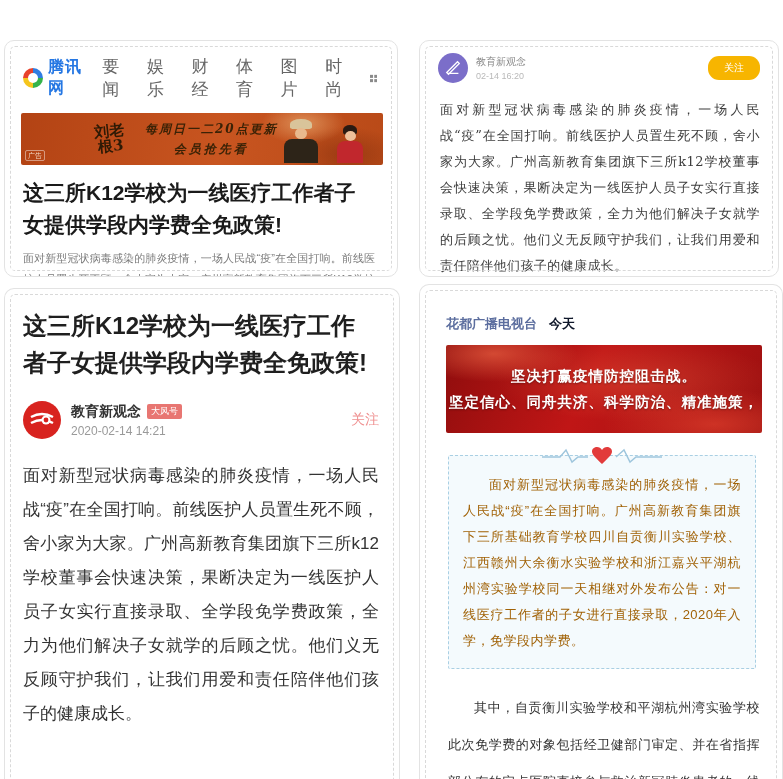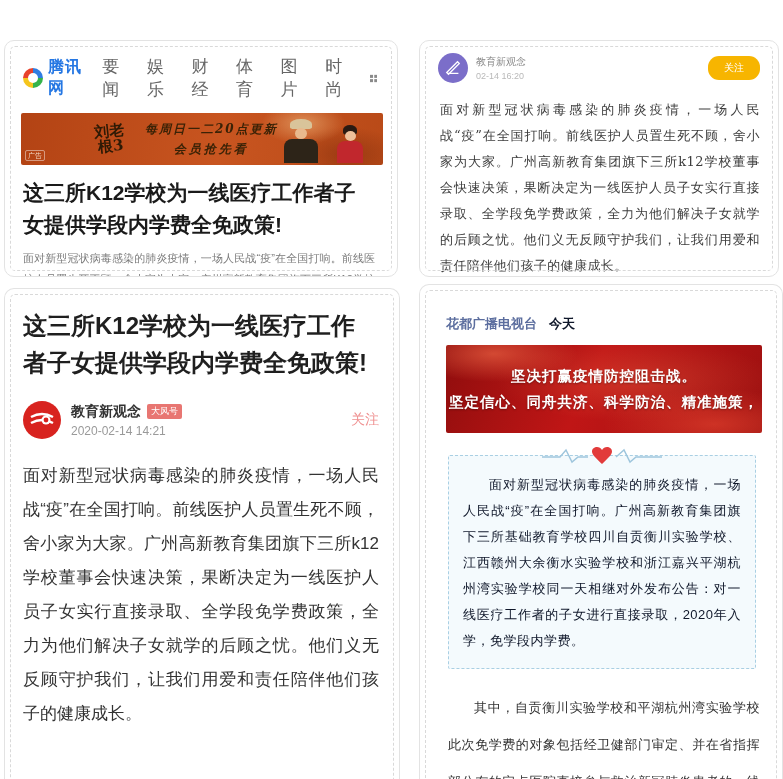--- a/index.html
+++ b/index.html
@@ -109,21 +109,21 @@
       radial-gradient(120px 40px at 15% 10%, rgba(255,120,80,.55), transparent 70%),
       radial-gradient(160px 50px at 85% 90%, rgba(255,90,60,.45), transparent 70%),
       radial-gradient(200px 60px at 60% 40%, rgba(255,140,90,.25), transparent 70%),
       linear-gradient(115deg,#8f0d0d,#c01616 45%,#9c1010);
     display:flex; flex-direction:column; align-items:center; justify-content:center;}
   .hd-banner-line { color:#fff; font-weight:bold; font-size:14.5px; letter-spacing:1px;
     text-shadow:0 1px 2px rgba(0,0,0,.35); line-height:1.8;}
   .hd-quote { margin:22px 6px 0 2px; border:1px dashed #a9cfe3; background:#f4fafd;
     border-radius:2px; position:relative; padding:16px 14px 14px 14px;}
   .hd-ecg { position:absolute; top:-11px; left:50%; transform:translateX(-50%);}
-  .hd-quote-text { font-size:13px; color:#0f172a; line-height:2.0; text-align:justify;
+  .hd-quote-text { font-size:13px; color:#a16207; line-height:2.0; text-align:justify;
     text-indent:2em; letter-spacing:.5px;}
   .hd-para2 { margin-top:20px; font-size:13px; color:#333; line-height:2.85; text-align:justify;
     text-indent:2em; letter-spacing:.5px; padding:0 2px;}
 </style>
 </head>
 <body>
 
 <div class="card" id="card-tencent">
   <div class="qq-header">
     <span class="qq-logo"></span>

